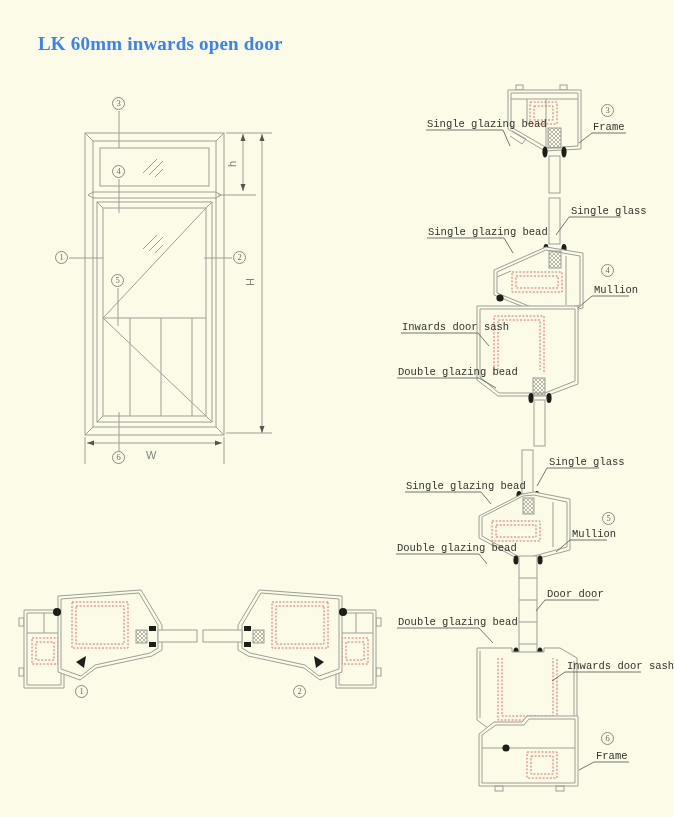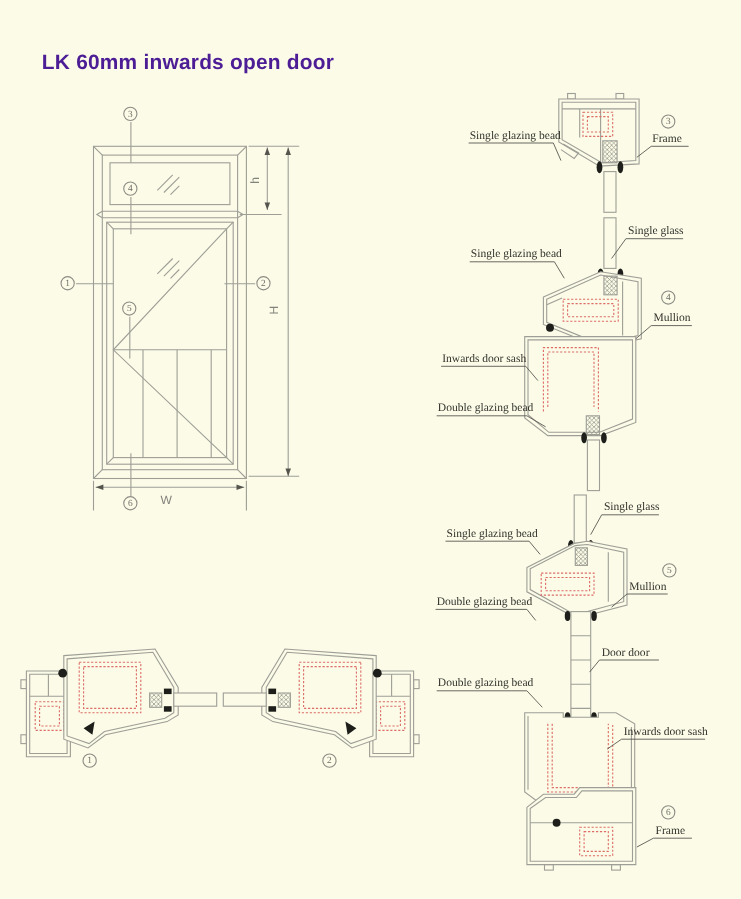--- a/index.html
+++ b/index.html
@@ -1,28 +1,28 @@
 <!DOCTYPE html>
 <html><head>
 <meta charset="utf-8">
 <style>
   html,body{margin:0;padding:0;}
   .page{
     position:relative;width:674px;height:817px;background:#FBFBE8;
     font-family:"Liberation Serif",serif;overflow:hidden;
   }
   .title{
-    position:absolute;left:38px;top:47px;margin:0;
-    font-family:Liberation Sans, sans-serif;font-size:19px;font-weight:600;
-    color:#4c1d95;letter-spacing:0.2px;
+    position:absolute;left:38px;top:33px;margin:0;
+    font-family:Liberation Serif, serif;font-size:19px;font-weight:600;
+    color:#3b82f6;letter-spacing:0.2px;
   }
   svg{position:absolute;left:0;top:0;}
   .lbl{
     position:absolute;font-size:10.5px;color:#33332C;white-space:nowrap;
-    font-family:Liberation Serif, serif;
+    font-family:Liberation Mono, monospace;
   }
   .marker{
     position:absolute;width:13px;height:13px;border:1px solid #8B8B83;border-radius:50%;
     background:#FBFBE8;display:flex;align-items:center;justify-content:center;
     box-sizing:border-box;
   }
   .marker span{font-size:8.5px;color:#6E6E66;line-height:1;}
   .dimletter{
     position:absolute;font-family:"Liberation Sans",sans-serif;font-size:11px;color:#83837C;
   }

